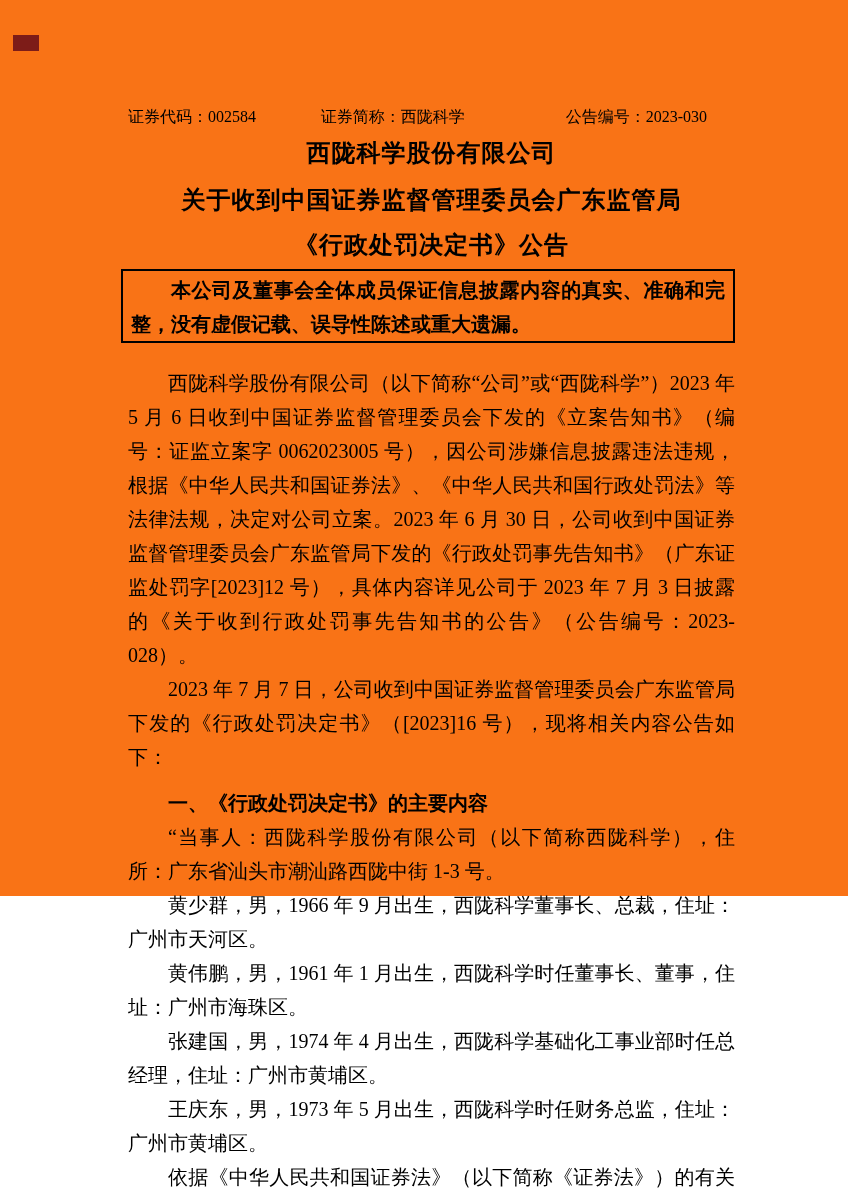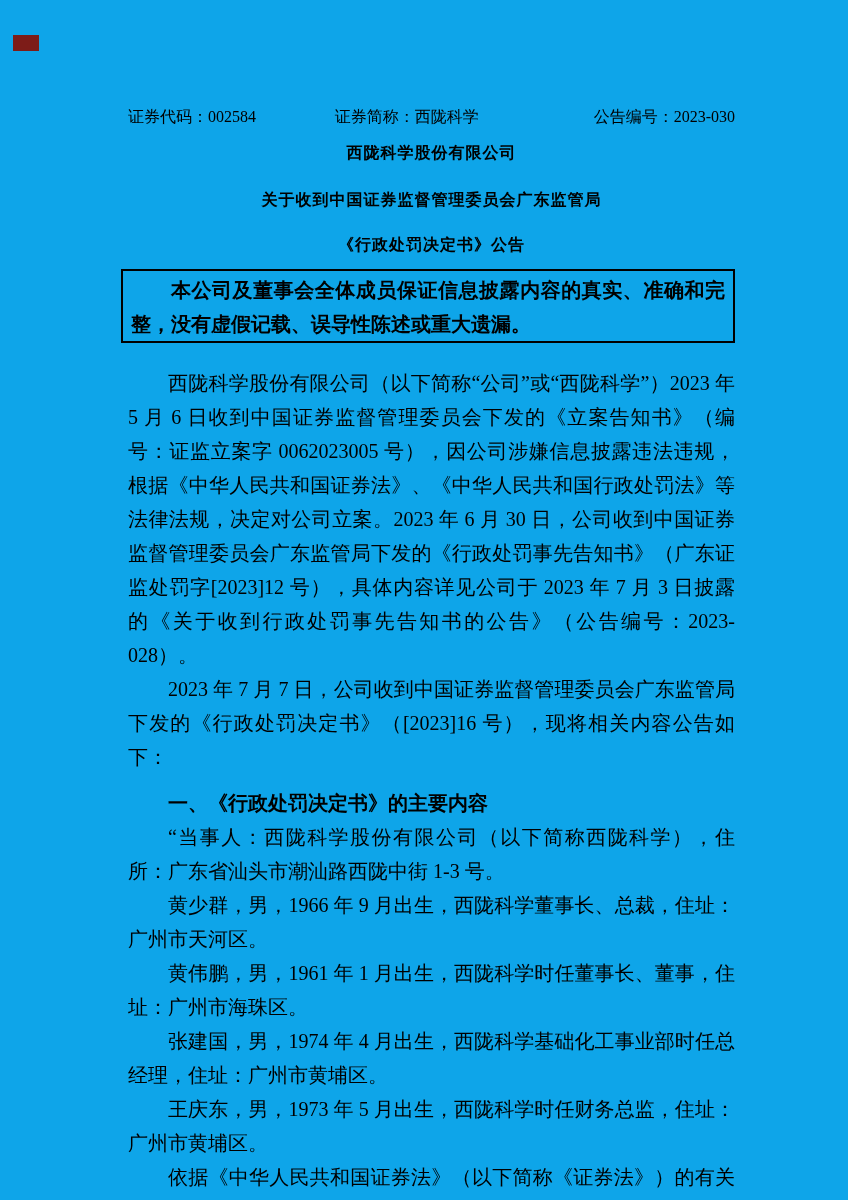--- a/index.html
+++ b/index.html
@@ -7,47 +7,47 @@
   body {
     background: #ffffff;
     font-family: "Liberation Serif", "DejaVu Serif", serif;
     color: #000000;
     position: relative;
     overflow: hidden;
   }
   .page {
     position: absolute;
     left: 0; top: 0;
-    width: 848px; height: 1200px;
-    background: #0ea5e9;
+    width: 848px; height: 896px;
+    background: #f97316;
   }
   .corner-marker {
     position: absolute;
     left: 13px; top: 35px;
     width: 26px; height: 16px;
     background: #7d1c18;
   }
   .doc-header {
     position: absolute;
     left: 128px; top: 107px;
     width: 607px;
     display: flex;
     justify-content: space-between;
     font-size: 16px;
     line-height: 20px;
     white-space: nowrap;
   }
   .doc-header .seg-mid { transform: translateX(-18px); }
-  .doc-header .seg-right { }
+  .doc-header .seg-right { margin-right: 28px; }
   .title {
     position: absolute;
     left: 128px;
     width: 607px;
     text-align: center;
-    font-size: 16px;
+    font-size: 24px;
     font-weight: bold;
     line-height: 26px;
     letter-spacing: 1px;
   }
   .t1 { top: 140px; }
   .t2 { top: 187px; }
   .t3 { top: 232px; }
   .disclaimer-box {
     position: absolute;
     left: 121px; top: 269px;

